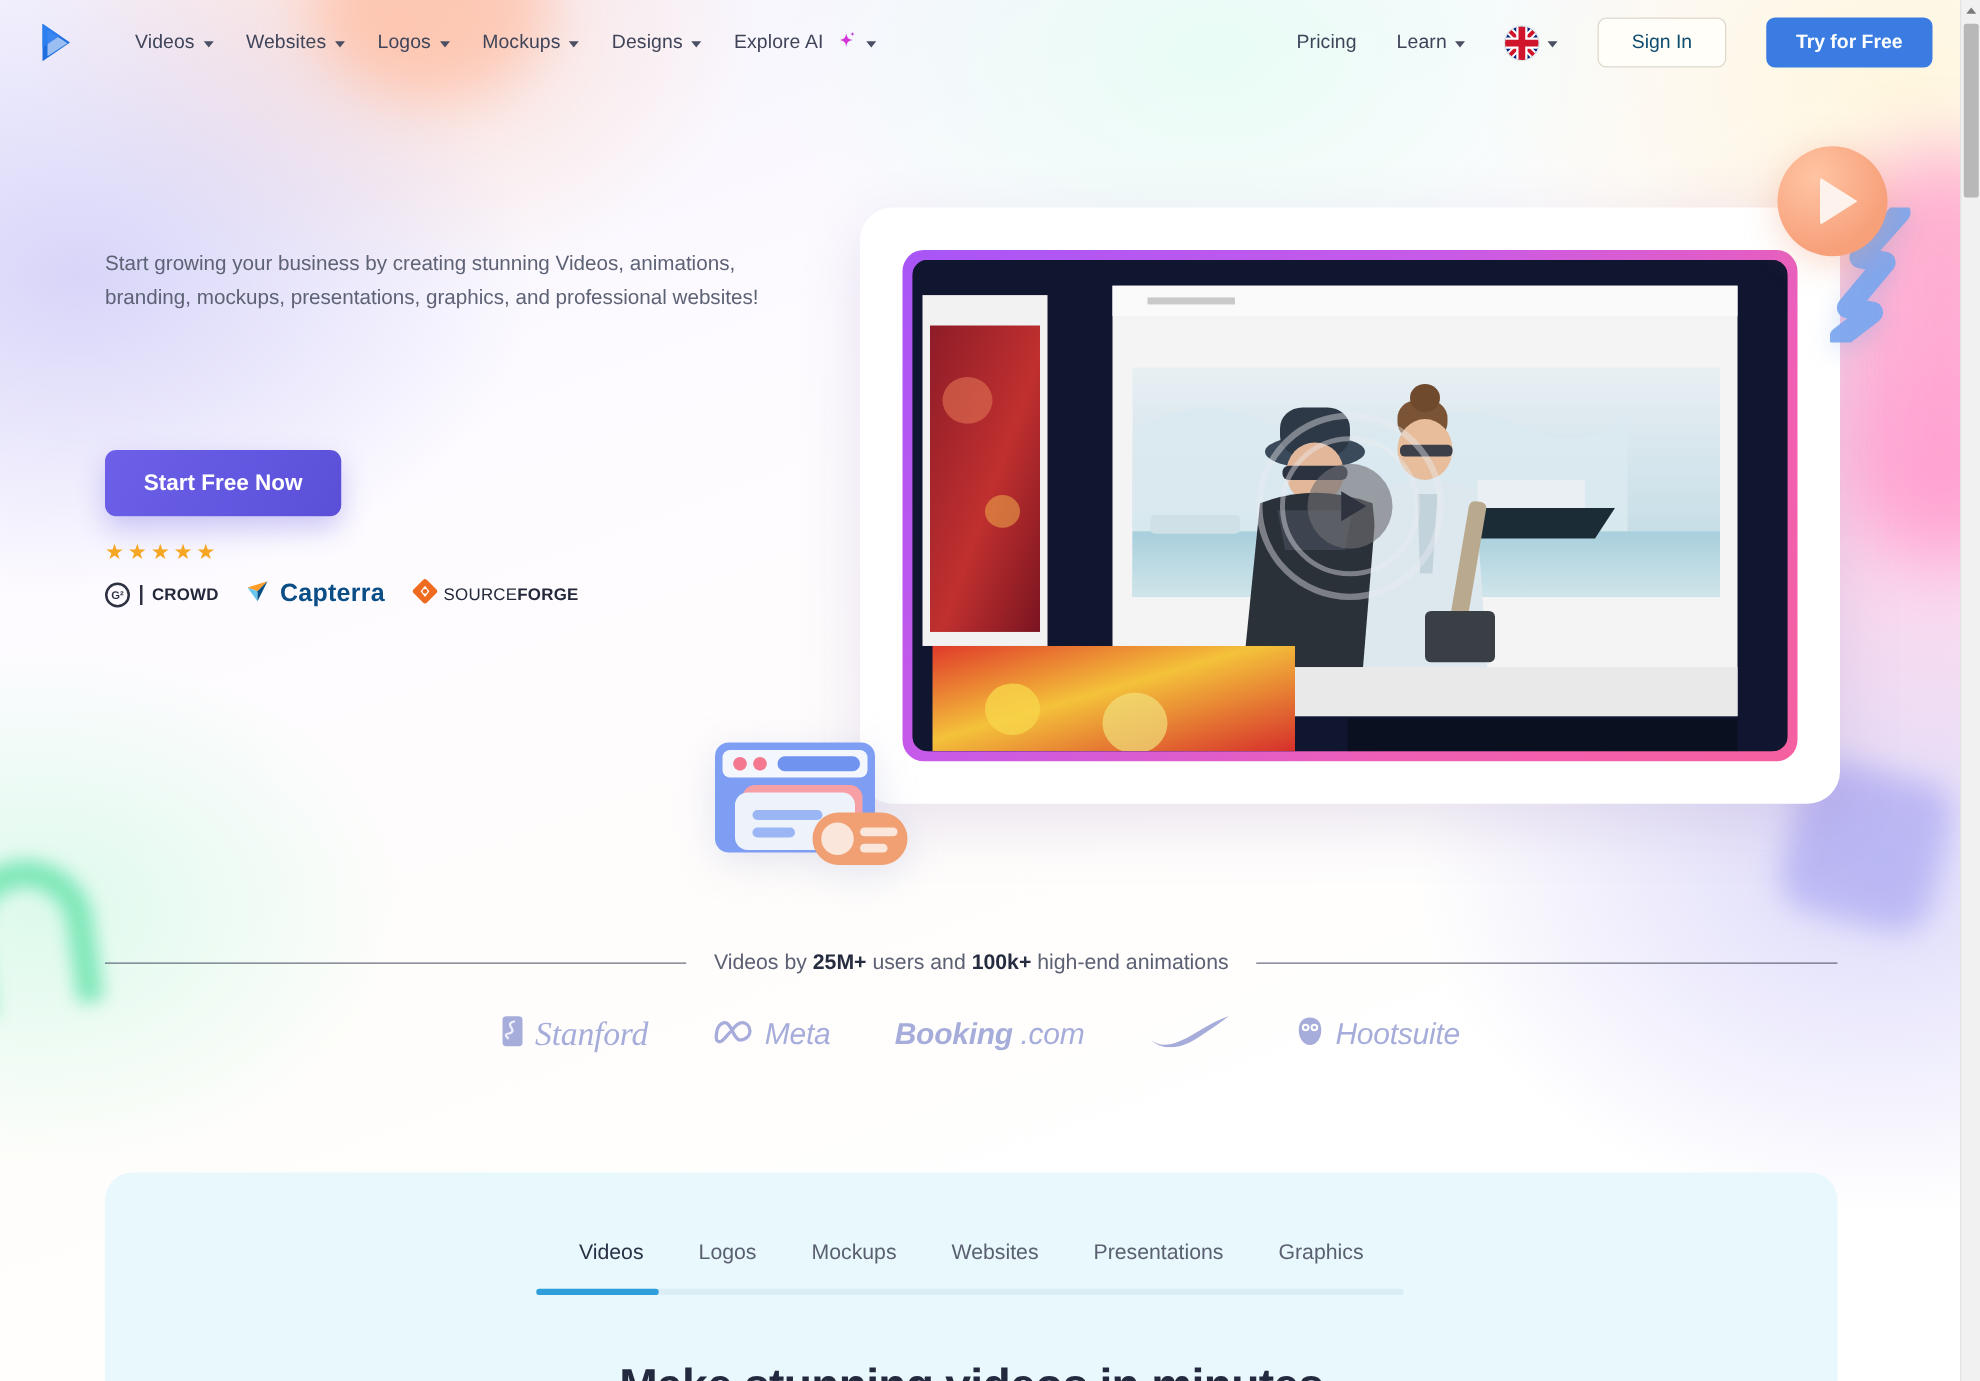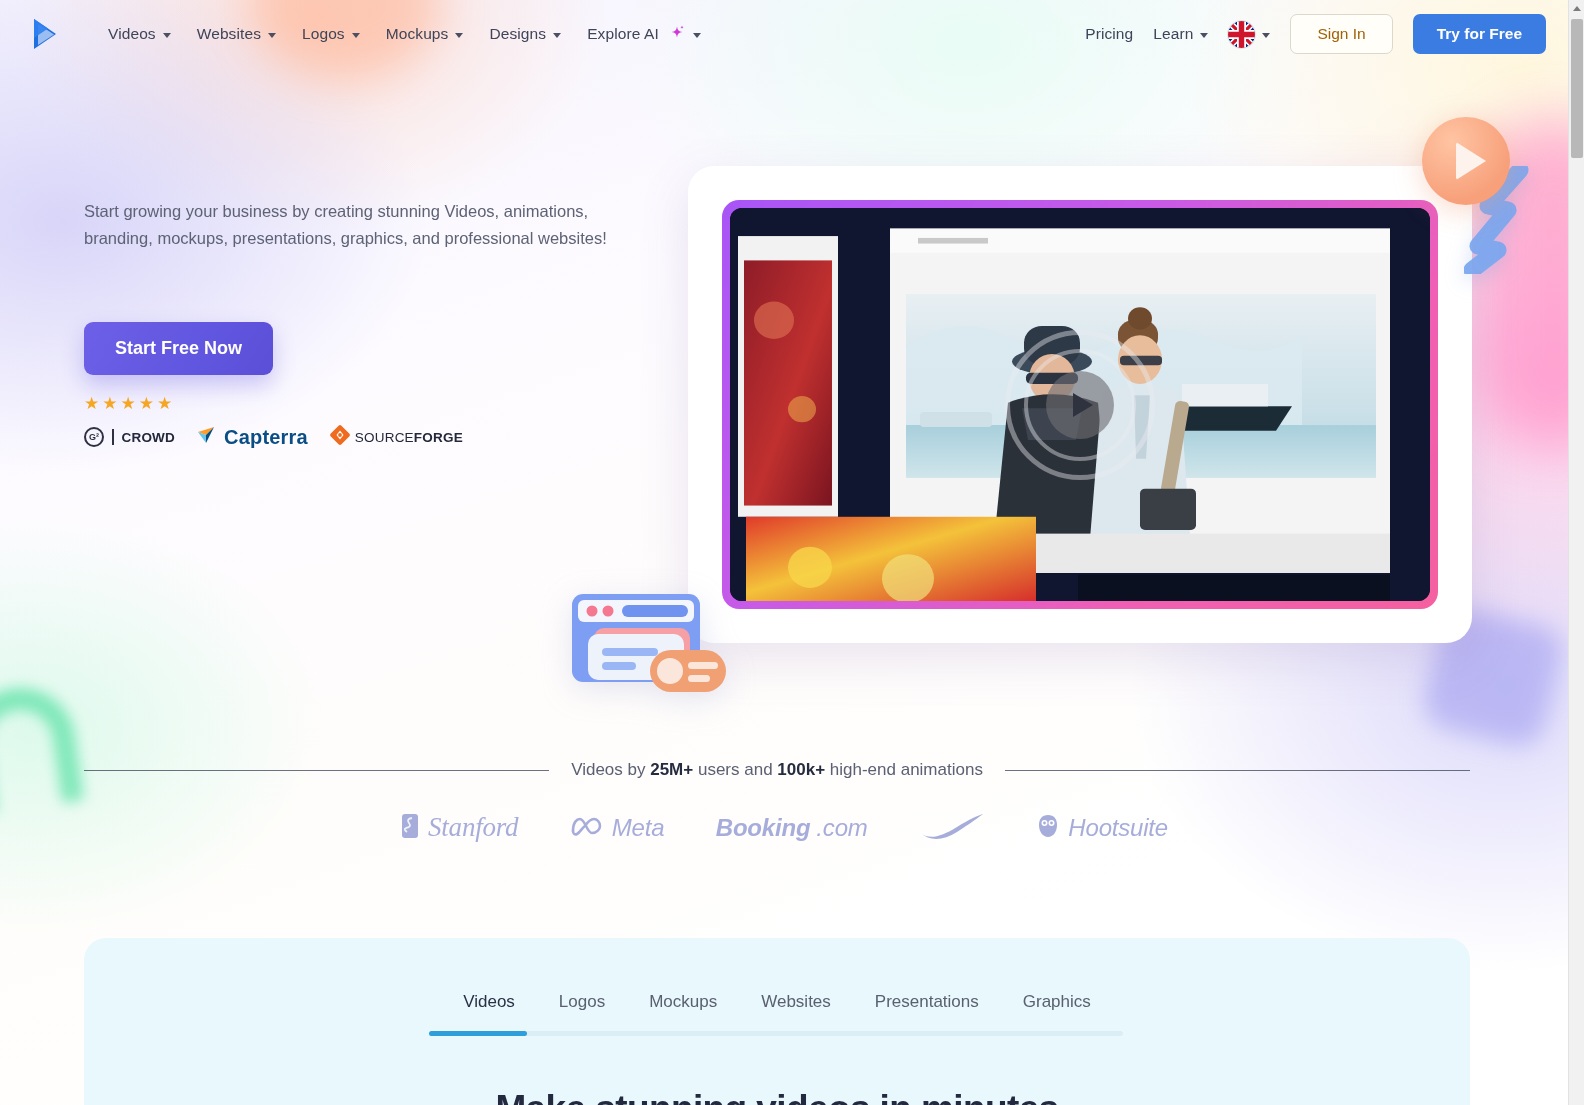--- a/index.html
+++ b/index.html
@@ -107,34 +107,34 @@
     border-left: 4.5px solid transparent;
     border-right: 4.5px solid transparent;
     border-top: 5.5px solid #4a4f63;
     display: inline-block;
     position: relative; top: 1px;
   }
   .sparkle { display: inline-block; margin-left: 2px; position: relative; top: 1px; }
 
   .nav-right {
     margin-left: auto;
-    display: flex; align-items: center; gap: 20px;
+    display: flex; align-items: center; gap: 32px;
   }
 
   .flag {
     width: 27px; height: 27px;
     border-radius: 50%;
     overflow: hidden;
     display: block;
     box-shadow: 0 0 0 1px rgba(0,0,0,.08);
   }
 
   .btn-signin {
     font-size: 15.5px;
-    color: #a16207;
+    color: #0c4a6e;
     background: #fffef8;
     border: 1px solid #ddd8cc;
     border-radius: 7px;
     padding: 10px 26px;
     cursor: pointer;
     font-family: inherit;
   }
   .btn-try {
     font-size: 15.5px;
     font-weight: bold;
@@ -169,21 +169,21 @@
   }
   .hero-sub {
     margin-top: 32px;
     font-size: 16.5px;
     line-height: 1.62;
     color: #5d6275;
     max-width: 560px;
   }
 
   .btn-start {
-    margin-top: 71px;
+    margin-top: 109px;
     display: inline-block;
     font-size: 18px;
     font-weight: bold;
     color: #fff;
     background: linear-gradient(120deg, #6d5fe8 0%, #6257e0 55%, #5b4fd8 100%);
     border: none;
     border-radius: 9px;
     padding: 16px 31px;
     cursor: pointer;
     font-family: inherit;

